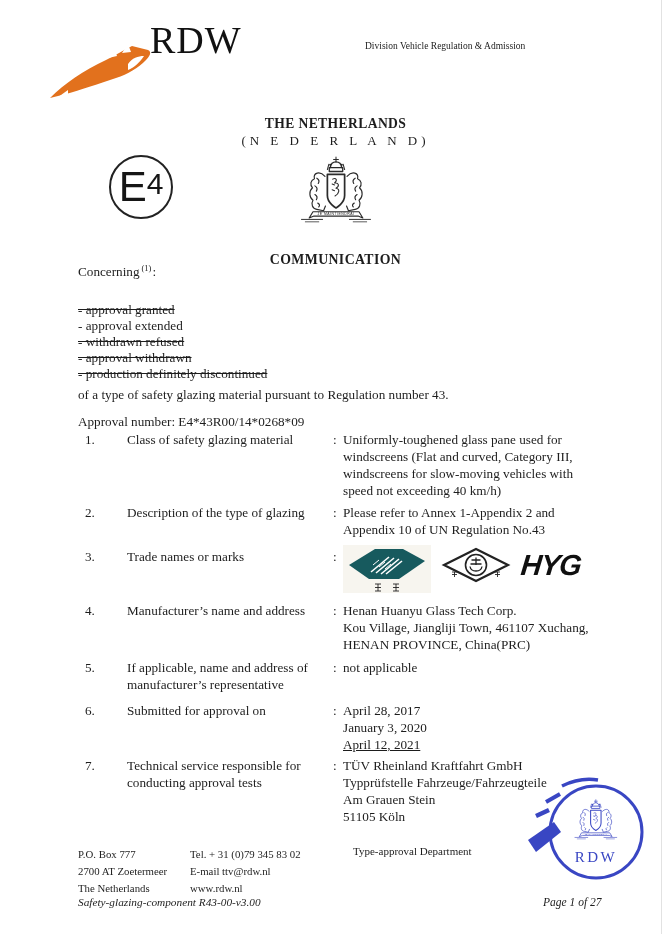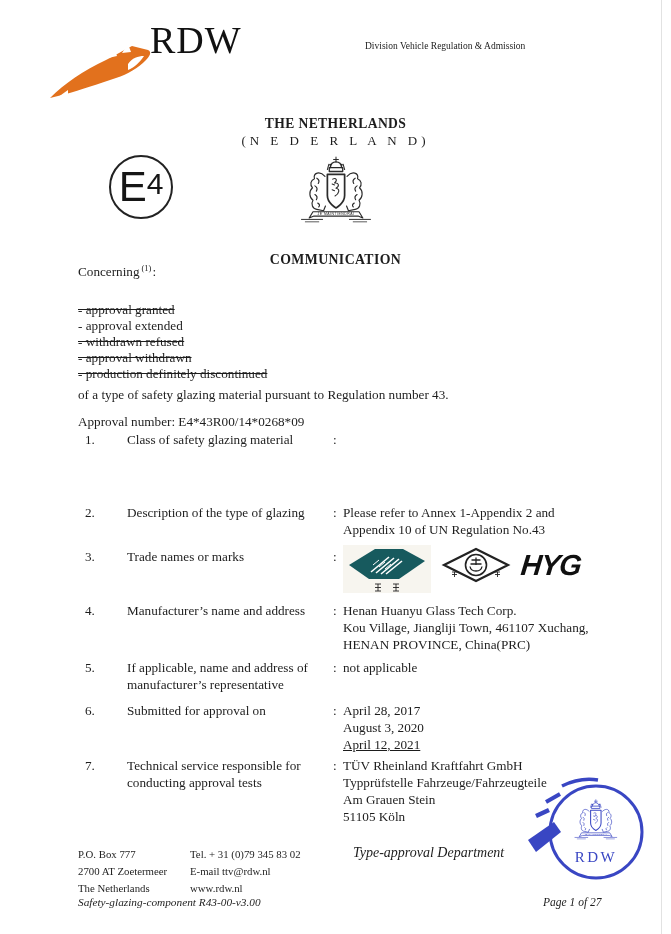--- a/index.html
+++ b/index.html
@@ -38,21 +38,21 @@
        grid-template-columns:42px 206px 10px auto;font-size:13.2px;line-height:17px;}
   #r1{top:431px}#r2{top:504px}#r3{top:548px}#r4{top:602px}#r5{top:659px}#r6{top:702px}#r7{top:757px}
   .u{text-decoration:underline;}
   .logos{display:flex;align-items:flex-start;gap:9px;margin-top:-3px;}
   .hyg{font-family:"Liberation Sans",sans-serif;font-weight:bold;font-style:italic;
        font-size:29px;line-height:1;transform:skewX(-6deg);color:#101010;margin-top:6px;letter-spacing:-1px;}
 
   
   .f1{position:absolute;left:78px;top:846px;font-size:10.8px;line-height:17px;}
   .f2{position:absolute;left:190px;top:846px;font-size:10.8px;line-height:17px;}
-  .dept{position:absolute;left:353px;top:845px;font-style:italic;font-size:14px;text-align:right;}
+  .dept{position:absolute;left:353px;top:845px;font-size:11px;text-align:right;}
   .version{position:absolute;left:78px;top:896px;font-style:italic;font-size:11.3px;}
   .pageno{position:absolute;left:543px;top:896px;font-style:italic;font-size:11.5px;}
   .stamp{position:absolute;left:524px;top:776px;color:#3946c3;}
 </style>
 </head>
 <body>
 
 <svg width="0" height="0" style="position:absolute" aria-hidden="true">
   <defs>
     <g id="coa" fill="none" stroke="currentColor" stroke-width="1.4" stroke-linecap="round" stroke-linejoin="round">
@@ -119,20 +119,26 @@
     <div class="pursuant">of a type of safety glazing material pursuant to Regulation number 43.</div>
     <div class="approval"><span>Approval number:</span> <span>E4*43R00/14*0268*09</span></div>
   </div>
 
   <div class="row" id="r1">
     <div>1.</div>
     <div>
         <div>Class of safety glazing material</div>
       </div>
     <div>:</div>
+    <div>
+      <div>Uniformly-toughened glass pane used for</div>
+      <div>windscreens (Flat and curved, Category III,</div>
+      <div>windscreens for slow-moving vehicles with</div>
+      <div>speed not exceeding 40 km/h)</div>
+    </div>
   </div>
 
   <div class="row" id="r2">
     <div>2.</div>
     <div>
         <div>Description of the type of glazing</div>
       </div>
     <div>:</div>
     <div>
       <div>Please refer to Annex 1-Appendix 2 and</div>
@@ -204,21 +210,21 @@
   </div>
 
   <div class="row" id="r6">
     <div>6.</div>
     <div>
         <div>Submitted for approval on</div>
       </div>
     <div>:</div>
     <div>
       <div>April 28, 2017</div>
-      <div>August 3, 2020</div>
+      <div>January 3, 2020</div>
       <div><span class="u">April 12, 2021</span></div>
     </div>
   </div>
 
   <div class="row" id="r7">
     <div>7.</div>
     <div>
       <div>Technical service responsible for</div>
       <div>conducting approval tests</div>
     </div>

